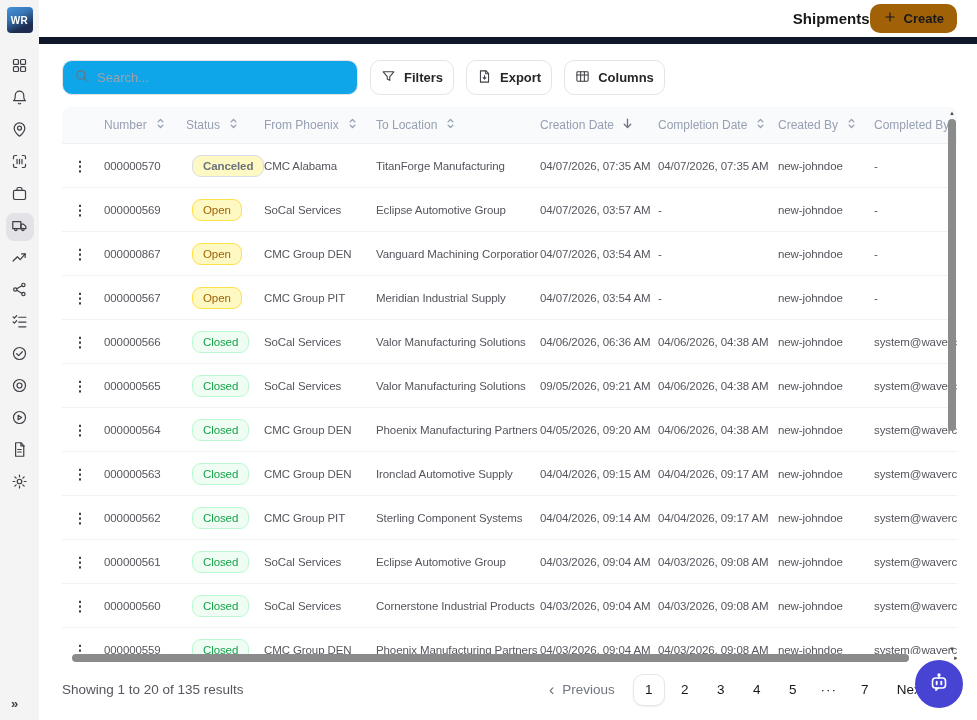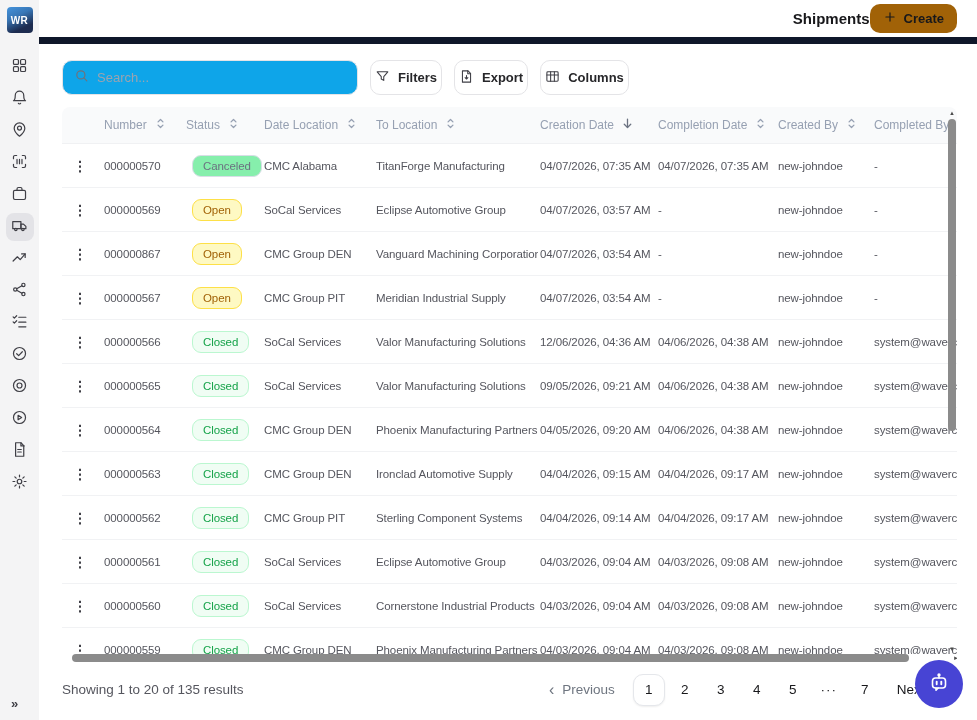--- a/index.html
+++ b/index.html
@@ -31,21 +31,21 @@
     align-items:center; gap:7px; cursor:pointer; font-family:inherit; }
 
   .content { flex:1; padding:16px 20px 0 23px; display:flex; flex-direction:column; min-height:0; }
   .toolbar { display:flex; gap:12px; flex:0 0 35px; }
   .search-box { width:296px; height:35px; border:1px solid #e4e4e7; border-radius:10px;
     display:flex; align-items:center; padding:0 11px; gap:8px; background:#0ea5e9; }
   .search-box input { border:none; outline:none; flex:1; font-size:13px; color:#374151;
     font-family:inherit; background:transparent; }
   .search-box input::placeholder { color:#9ca3af; }
   .tool-btn { height:35px; border:1px solid #e4e4e7; background:#fff; border-radius:10px;
-    padding:0 4px; display:flex; align-items:center; gap:8px; font-size:13px;
+    padding:0 10px; display:flex; align-items:center; gap:8px; font-size:13px;
     font-weight:600; color:#27272a; cursor:pointer; font-family:inherit; }
   .tool-btn svg { stroke:#3f3f46; }
 
   
   .table-wrap { position:relative; margin-top:12px; height:556px; overflow:hidden; }
   .tclip { height:547px; overflow:hidden; }
   .trow { display:grid; grid-template-columns:40px 82px 78px 112px 164px 118px 120px 96px 130px;
     align-items:center; }
   .thead { height:37px; background:#f9fafb; border-radius:8px 8px 0 0;
     border-bottom:1px solid #f0f1f3; }
@@ -262,21 +262,21 @@
   <div class="th">
     <span>Status</span>
     <span><svg width="13" height="13" viewBox="0 0 16 16" fill="none" stroke="#96a0b2" stroke-width="1.6" stroke-linecap="round" stroke-linejoin="round">
                     <path d="M5 6l3-3 3 3"></path>
                     <path d="M5 10l3 3 3-3"></path>
                   </svg></span>
 
   </div>
 
   <div class="th">
-    <span>Date Location</span>
+    <span>From Phoenix</span>
     <span><svg width="13" height="13" viewBox="0 0 16 16" fill="none" stroke="#96a0b2" stroke-width="1.6" stroke-linecap="round" stroke-linejoin="round">
                     <path d="M5 6l3-3 3 3"></path>
                     <path d="M5 10l3 3 3-3"></path>
                   </svg></span>
 
   </div>
 
   <div class="th">
     <span>To Location</span>
     <span><svg width="13" height="13" viewBox="0 0 16 16" fill="none" stroke="#96a0b2" stroke-width="1.6" stroke-linecap="round" stroke-linejoin="round">
@@ -319,21 +319,21 @@
                     <path d="M5 6l3-3 3 3"></path>
                     <path d="M5 10l3 3 3-3"></path>
                   </svg></span>
 
   </div>
 </div>
           <div>
   <div class="trow brow">
     <div class="td kebab">⋮</div>
     <div class="td">000000570</div>
-    <div class="td status-cell"><span class="badge" style="background: #86efac; border-color: rgb(216, 222, 230); color: rgb(107, 114, 128);">Canceled</span></div>
+    <div class="td status-cell"><span class="badge" style="background: #fef9c3; border-color: rgb(216, 222, 230); color: rgb(107, 114, 128); font-weight: bold;">Canceled</span></div>
     <div class="td">CMC Alabama</div>
     <div class="td">TitanForge Manufacturing</div>
     <div class="td">04/07/2026, 07:35 AM</div>
     <div class="td">04/07/2026, 07:35 AM</div>
     <div class="td">new-johndoe</div>
     <div class="td">-</div>
   </div>
 
   <div class="trow brow">
     <div class="td kebab">⋮</div>
@@ -370,21 +370,21 @@
     <div class="td">new-johndoe</div>
     <div class="td">-</div>
   </div>
 
   <div class="trow brow">
     <div class="td kebab">⋮</div>
     <div class="td">000000566</div>
     <div class="td status-cell"><span class="badge" style="background: rgb(240, 253, 244); border-color: rgb(187, 247, 208); color: rgb(22, 163, 74);">Closed</span></div>
     <div class="td">SoCal Services</div>
     <div class="td">Valor Manufacturing Solutions</div>
-    <div class="td">12/06/2026, 04:36 AM</div>
+    <div class="td">04/06/2026, 06:36 AM</div>
     <div class="td">04/06/2026, 04:38 AM</div>
     <div class="td">new-johndoe</div>
     <div class="td">system@wavercm</div>
   </div>
 
   <div class="trow brow">
     <div class="td kebab">⋮</div>
     <div class="td">000000565</div>
     <div class="td status-cell"><span class="badge" style="background: rgb(240, 253, 244); border-color: rgb(187, 247, 208); color: rgb(22, 163, 74);">Closed</span></div>
     <div class="td">SoCal Services</div>

